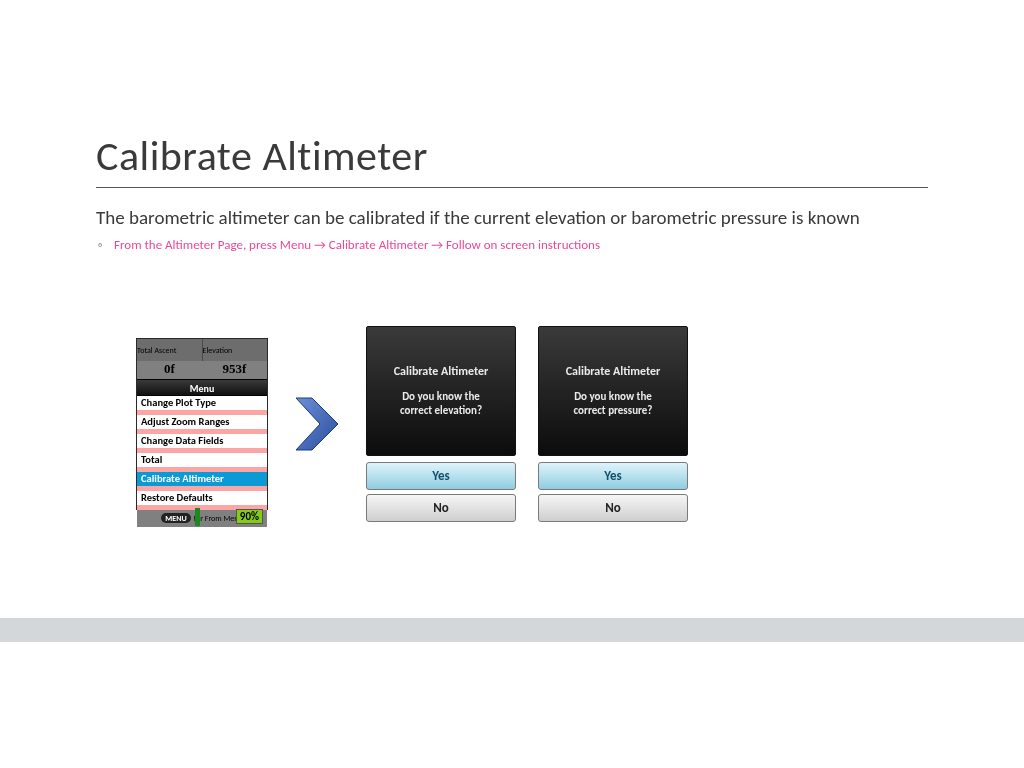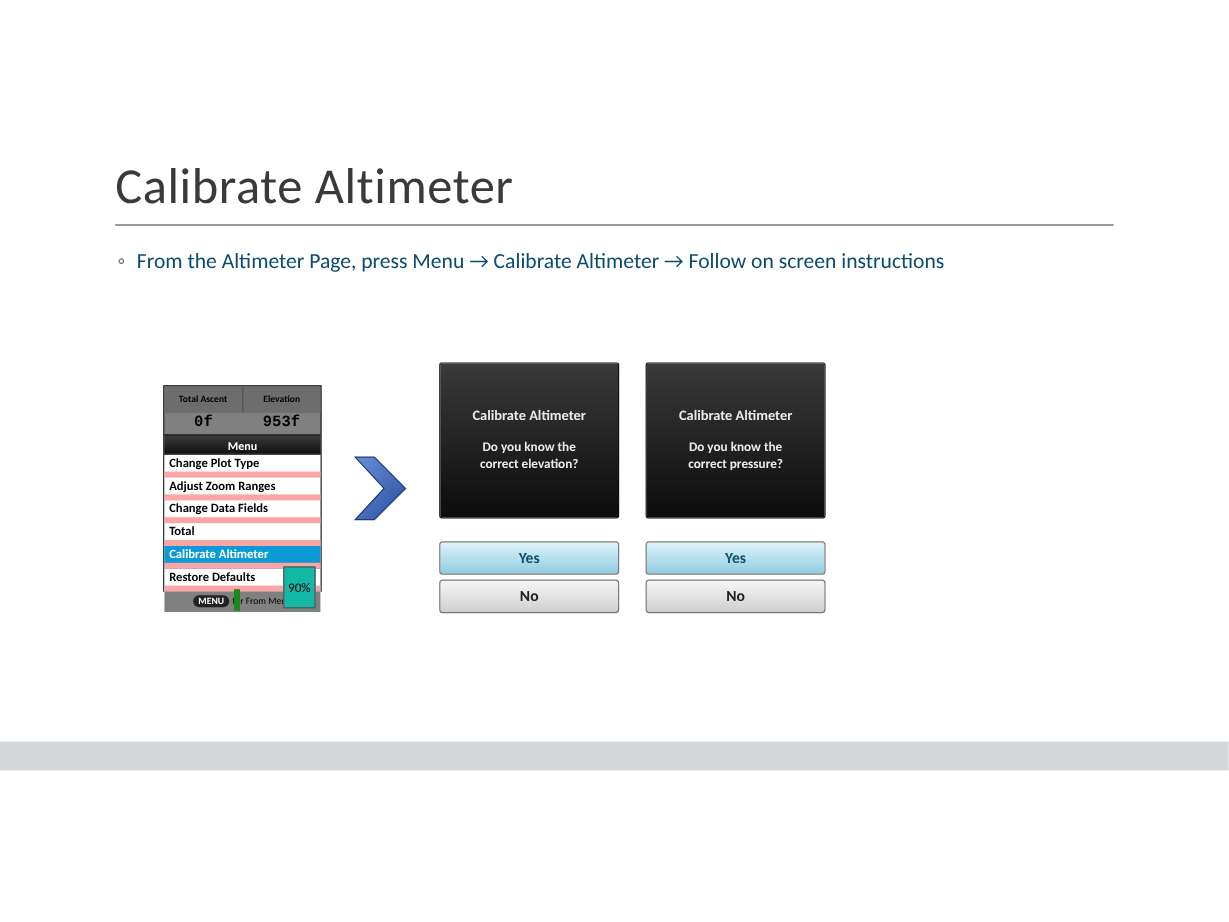--- a/index.html
+++ b/index.html
@@ -1,65 +1,66 @@
 <!DOCTYPE html>
 <html><head>
 <meta charset="utf-8">
 <style>
   * { box-sizing: border-box; margin: 0; padding: 0; }
   html, body { width: 1024px; height: 768px; font-family: "Segoe UI", Calibri, Arial, sans-serif; background: #fff; color: #222; }
   .slide { position: relative; width: 1024px; height: 696px; }
   .content { padding: 130px 96px 0 96px; }
   .title { font-size: 42px; font-weight: 300; color: #3a3a3a; letter-spacing: 0.5px; border-bottom: 1.5px solid #555; padding-bottom: 6px; margin-bottom: 18px; }
   .lead { font-size: 19px; font-weight: 400; color: #3a3a3a; line-height: 1.3; }
-  .sub { font-size: 18px; color: #0c4a6e; margin-top: 6px; padding-left: 18px; position: relative; }
+  .sub { font-size: 13px; color: #ec4899; margin-top: 6px; padding-left: 18px; position: relative; }
   .sub::before { content: "◦"; position: absolute; left: 2px; top: 0; color: #777; }
   .row { display: flex; align-items: center; gap: 22px; margin-top: 74px; padding-left: 40px; }
   
   .dev { position: relative; }
   .dev1 { width: 132px; height: 172px; background: #808080; border: 1px solid #2a2a2a; }
   .dev1 .hdrCells { display: flex; height: 22px; }
-  .dev1 .hdrCells > div { flex: 1; background: #6d6d6d; color: #000; font-size: 8px; font-weight: bold; display: flex; flex-direction: column; align-items: center; justify-content: center; border-right: 1px solid #4a4a4a; }
+  .dev1 .hdrCells > div { flex: 1; background: #6d6d6d; color: #000; font-size: 8px; font-weight: normal; display: flex; flex-direction: column; justify-content: center; border-right: 1px solid #4a4a4a; }
   .dev1 .hdrCells > div:last-child { border-right: none; }
   .dev1 .bigRow { display: flex; height: 18px; }
-  .dev1 .bigRow > div { flex: 1; color: #000; font-size: 13px; font-weight: 900; display: flex; align-items: flex-start; justify-content: center; font-family: Liberation Mono, monospace; }
+  .dev1 .bigRow > div { flex: 1; color: #000; font-size: 13px; font-weight: 900; display: flex; align-items: flex-start; justify-content: center; font-family: Liberation Serif, serif; }
   .dev1 .menuBar { background: linear-gradient(#3a3a3a,#111); color: #fff; font-size: 10px; font-weight: bold; text-align: center; height: 17px; line-height: 17px; border-top: 1px solid #000; border-bottom: 1px solid #000; }
   .dev1 .mlist { background: #fff; }
   .dev1 .mitem { font-size: 10.5px; font-weight: bold; color: #000; padding: 1px 4px; border-bottom: 5px solid #fca5a5; line-height: 12px; }
   .dev1 .mitem.sel { background: #0a9ad6; color: #fff; }
   .dev1 .footer { display:flex; align-items:center; justify-content:center; gap:3px; height: 17px; background:#808080; color:#000; font-size:8px; }
   .dev1 .footer .pill { background:#222; color:#fff; border-radius:6px; padding:0 4px; font-size:8px; font-weight:bold; }
-  .dev1 .battery { position:absolute; right:4px; bottom:-15px; font-size:11px; font-weight:normal; color:#000; background:#14b8a6; border:1px solid #555; padding:10px 3px; }
+  .dev1 .battery { position:absolute; right:4px; bottom:-15px; font-size:11px; font-weight:bold; color:#000; background:#84cc16; border:1px solid #555; padding:0 3px; }
   .dev1 .greenbar { position:absolute; left:58px; bottom:-17px; width:5px; height:18px; background:#1b8a1b; }
   
   .arrow { width: 54px; height: 64px; display:flex; align-items:center; justify-content:center; }
   .arrow svg { width: 54px; height: 64px; }
   
   .dev23 { width: 150px; }
   .dev23 .screen { width: 150px; height: 130px; background: linear-gradient(#3a3a3a,#0c0c0c); border: 1px solid #111; border-radius: 2px; display:flex; flex-direction:column; align-items:center; justify-content:center; text-align:center; color:#eaeaea; padding: 6px; }
   .dev23 .screen .t1 { font-size: 12px; font-weight: bold; margin-bottom: 12px; }
   .dev23 .screen .t2 { font-size: 11px; font-weight: bold; line-height: 1.25; white-space: pre-line; }
-  .dev23 .btns { margin-top: 19px; }
+  .dev23 .btns { margin-top: 6px; }
   .dev23 .btn { width: 150px; height: 28px; border: 1px solid #7a7a7a; border-radius: 3px; margin-top: 4px; display:flex; align-items:center; justify-content:center; font-size: 13px; font-weight:bold; color:#222; }
   .dev23 .btn.primary { background: linear-gradient(#dff4fb,#8fcce0); color:#13506a; }
   .dev23 .btn.secondary { background: linear-gradient(#f6f6f6,#cfcfcf); text-align: center; }
   
   .band { position:absolute; left:0; right:0; bottom:54px; height:24px; background:#d3d7da; }
   .logo { position:absolute; left:16px; bottom:38px; width:60px; height:60px; }
   .logo .ring { position:absolute; inset:0; border-radius:50%; background: radial-gradient(circle at 50% 50%, #2b3e74 0 38%, #c9a44a 38% 48%, #2b3e74 48% 58%, transparent 58%); box-shadow: inset 0 0 0 2px #b08a2e; }
   .logo .globe { position:absolute; left:14px; top:14px; width:32px; height:32px; border-radius:50%; background: radial-gradient(circle at 40% 35%, #8fb4e8, #1c4e87); overflow:hidden; }
   .logo .globe::after { content:""; position:absolute; left:4px; top:8px; width:14px; height:10px; background:#2e7a2e; border-radius:40% 60% 50% 50%; box-shadow: 12px 6px 0 -2px #2e7a2e; }
   .logo .txt { position:absolute; left:0; right:0; bottom:6px; text-align:center; font-size:10px; font-weight:900; color:#f4eac6; letter-spacing:0.8px; font-family: Georgia, serif; text-shadow:0 1px 0 #5a3b00; }
 </style>
 </head>
 <body>
 <div class="slide">
 
 <div class="content">
   <h1 class="title">Calibrate Altimeter</h1>
+  <p class="lead">The barometric altimeter can be calibrated if the current elevation or barometric pressure is known</p>
   <p class="sub">From the Altimeter Page, press Menu → Calibrate Altimeter → Follow on screen instructions</p>
 
   <div class="row">
 
     <div class="dev dev1">
       <div class="hdrCells">
         <div>
               <span>Total Ascent</span>
             </div>
         <div>

